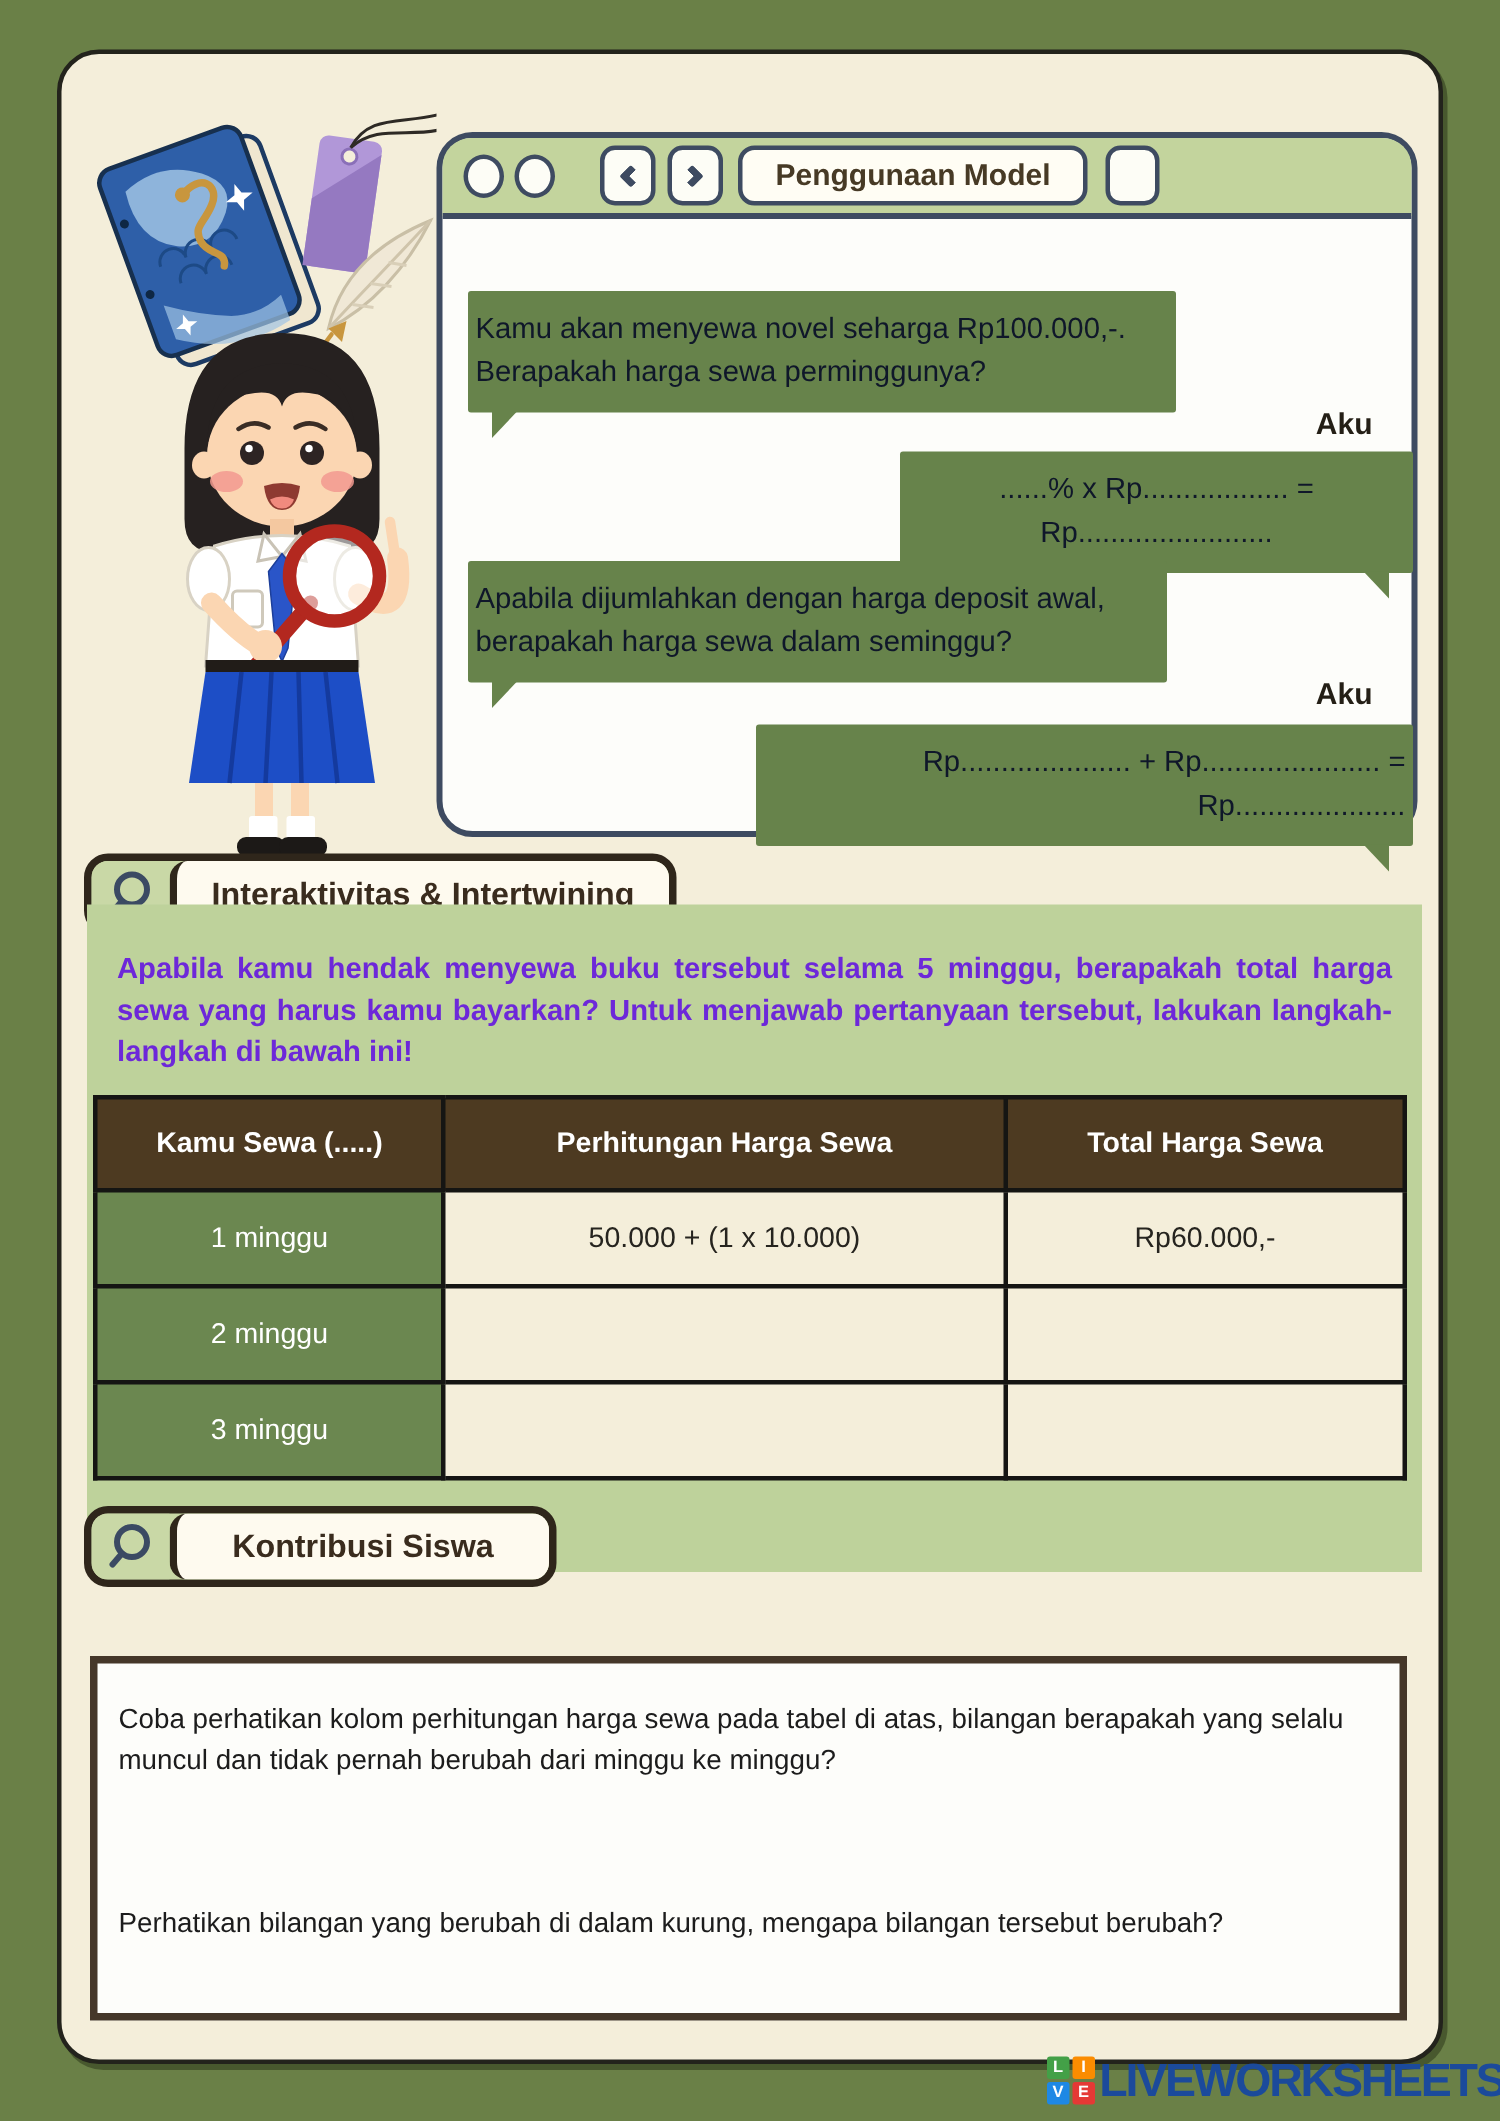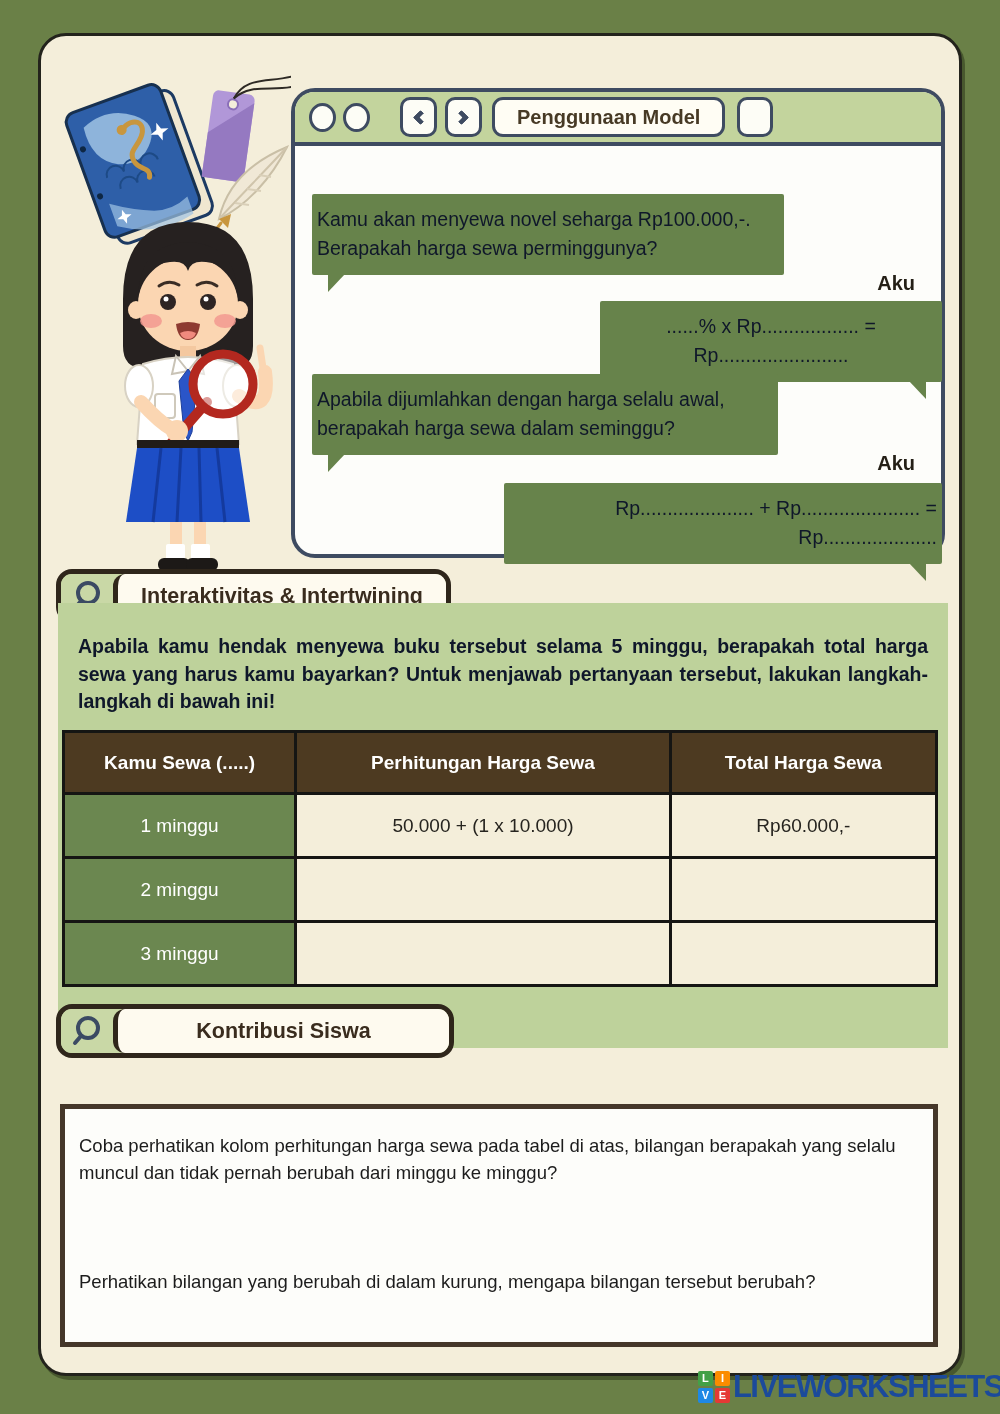--- a/index.html
+++ b/index.html
@@ -42,21 +42,21 @@
   
   .section-header { position:absolute; height:54px; display:flex; background:#c9d8a6;
                     border:5px solid #2f261b; border-radius:16px; overflow:hidden; }
   .sh-icon { width:52px; display:flex; align-items:center; justify-content:center; background:#c9d8a6; }
   .sh-title { flex:1; background:#fefaef; border-left:5px solid #2f261b; border-radius:12px 0 0 12px;
               display:flex; align-items:center; justify-content:center;
               font-size:21.5px; font-weight:bold; color:#3a2c1e; padding:0 14px; }
 
   
   .green-panel { position:absolute; left:58px; top:603px; width:890px; height:445px; background:#bed29b; }
-  .intro { padding:30px 20px 10px 20px; font-size:19.5px; font-weight:bold; color:#0f172a;
+  .intro { padding:30px 20px 10px 20px; font-size:19.5px; font-weight:bold; color:#6d28d9;
            line-height:1.42; text-align:justify; }
   table.sewa { width:876px; margin:4px 7px 0 4px; border-collapse:collapse; table-layout:fixed; }
   table.sewa th, table.sewa td { border:3px solid #151513; font-size:19px; text-align:center; }
   table.sewa th { height:62px; background:#4d3a21; color:#fff; font-weight:bold; }
   td.time  { height:64px; background:#6b8750; color:#fff; }
   td.plain { height:64px; background:#f4eeda; color:#26241f; }
   td.func  { text-align:left; padding-left:18px; }
   .c1 { width:26.6%; } .c2 { width:42.9%; } .c3 { width:30.5%; }
 
   
@@ -165,21 +165,21 @@
         <div class="nav-btn">
             <span class="chev right"></span>
           </div>
         <div class="title-pill">Penggunaan Model</div>
         <div class="win-sq"></div>
       </div>
       <div class="win-body">
         <div class="bubble question" style="left:17px; top:48px; width:472px;">Kamu akan menyewa novel seharga Rp100.000,-. Berapakah harga sewa perminggunya?</div>
         <div class="aku" style="top:126px;">Aku</div>
         <div class="bubble answer" style="left:305px; top:155px; width:342px; text-align:center;">......% x Rp.................. = Rp........................</div>
-        <div class="bubble question" style="left:17px; top:228px; width:466px;">Apabila dijumlahkan dengan harga selalu awal, berapakah harga sewa dalam seminggu?</div>
+        <div class="bubble question" style="left:17px; top:228px; width:466px;">Apabila dijumlahkan dengan harga deposit awal, berapakah harga sewa dalam seminggu?</div>
         <div class="aku" style="top:306px;">Aku</div>
         <div class="bubble answer" style="left:209px; top:337px; width:438px; text-align:right;">Rp..................... + Rp...................... = Rp.....................</div>
       </div>
     </div>
   </div>
 
   <div class="section-header" style="left:56px; top:569px; width:395px;">
     <div class="sh-icon">
       <svg width="34" height="34" viewBox="0 0 34 34">
           <circle cx="18" cy="14" r="10" fill="none" stroke="#3b4a63" stroke-width="4"></circle>
@@ -215,21 +215,21 @@
       </tr>
       <tr>
         <td class="time">3 minggu</td>
         <td class="plain"></td>
         <td class="plain"></td>
       </tr>
     </tbody>
       </table>
   </div>
 
-  <div class="section-header" style="left:56px; top:1004px; width:398px;">
+  <div class="section-header" style="left:56px; top:1004px; width:315px;">
     <div class="sh-icon">
       <svg width="34" height="34" viewBox="0 0 34 34">
           <circle cx="18" cy="14" r="10" fill="none" stroke="#3b4a63" stroke-width="4"></circle>
           <line x1="11" y1="22" x2="5" y2="29" stroke="#3b4a63" stroke-width="4" stroke-linecap="round"></line>
         </svg>
     </div>
     <div class="sh-title">Kontribusi Siswa</div>
   </div>
 
   <div class="contrib-box">

